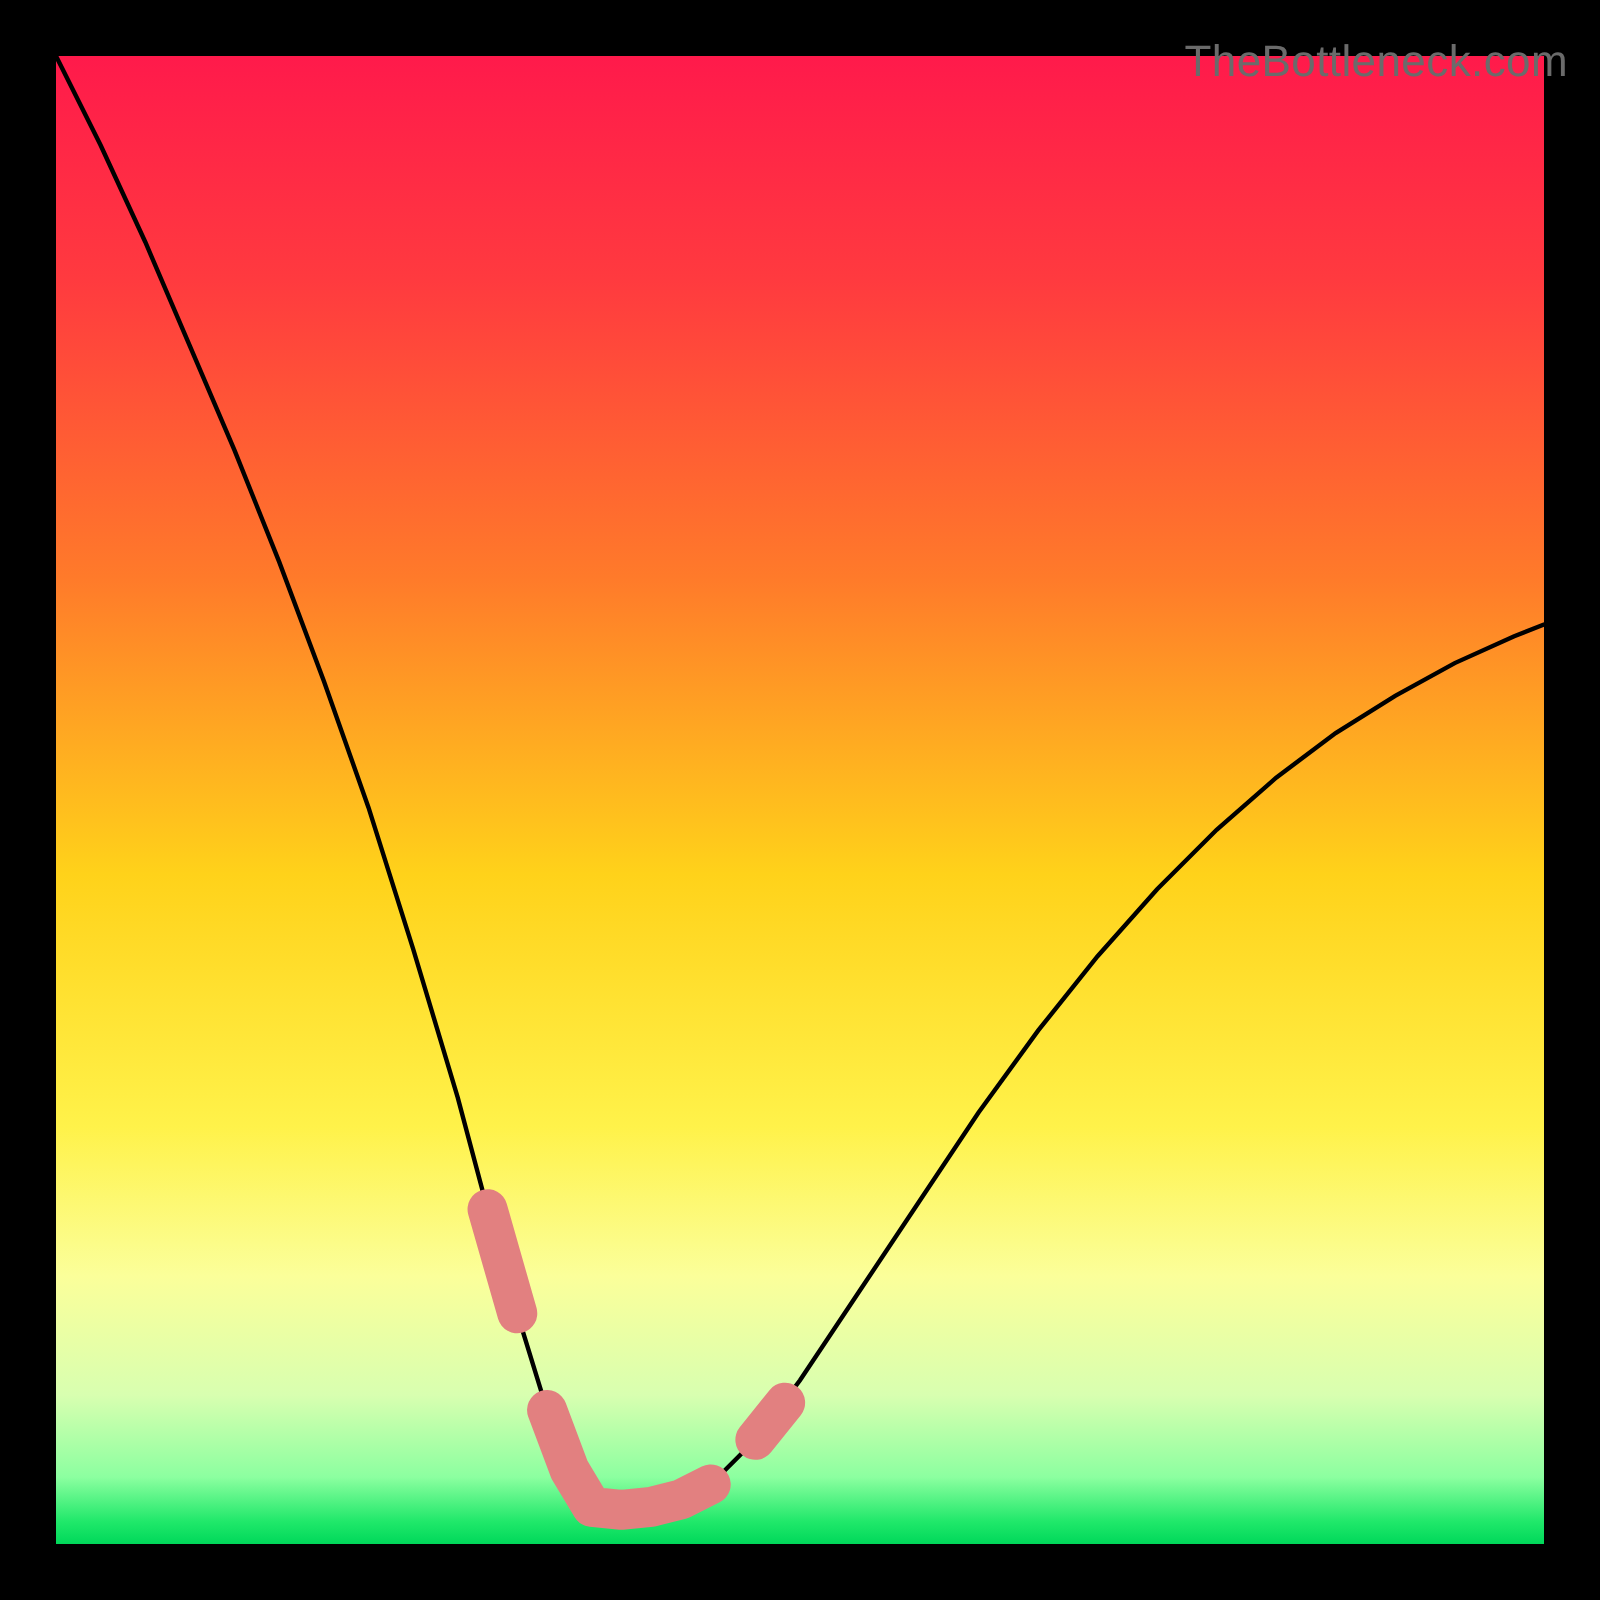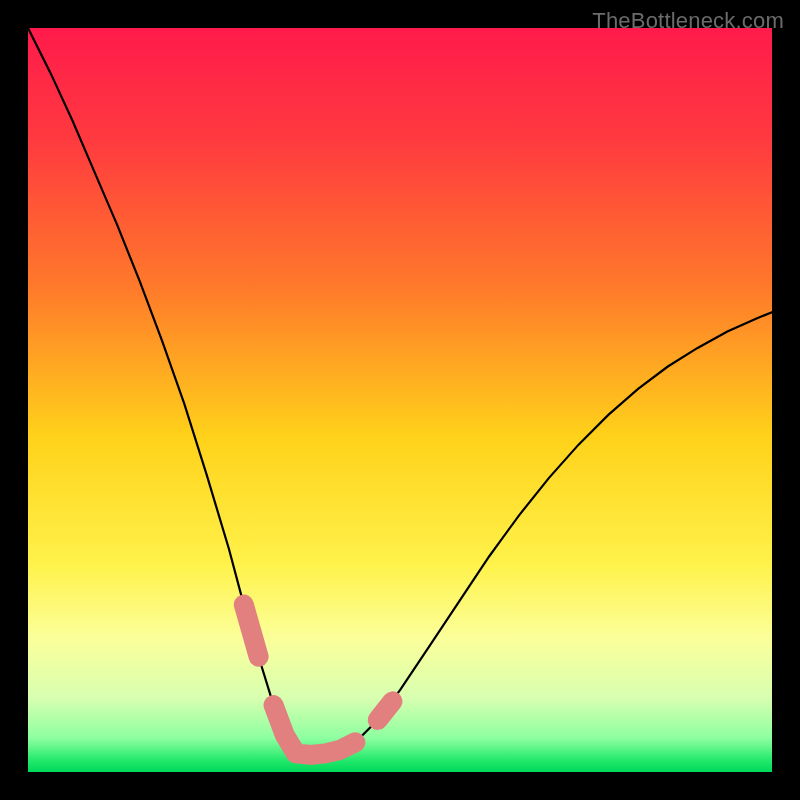--- a/index.html
+++ b/index.html
@@ -12,21 +12,21 @@
     overflow: hidden;
   }
   .frame {
     position: absolute;
     left: 0; top: 0;
     width: 800px;
     height: 800px;
   }
   .watermark {
     position: absolute;
-    top: 8px;
+    top: 18px;
     right: 16px;
     color: #6b6b6b;
     font-size: 22px;
     font-weight: 500;
     letter-spacing: 0.2px;
   }
   svg { display: block; }
 </style>
 </head>
 <body>

